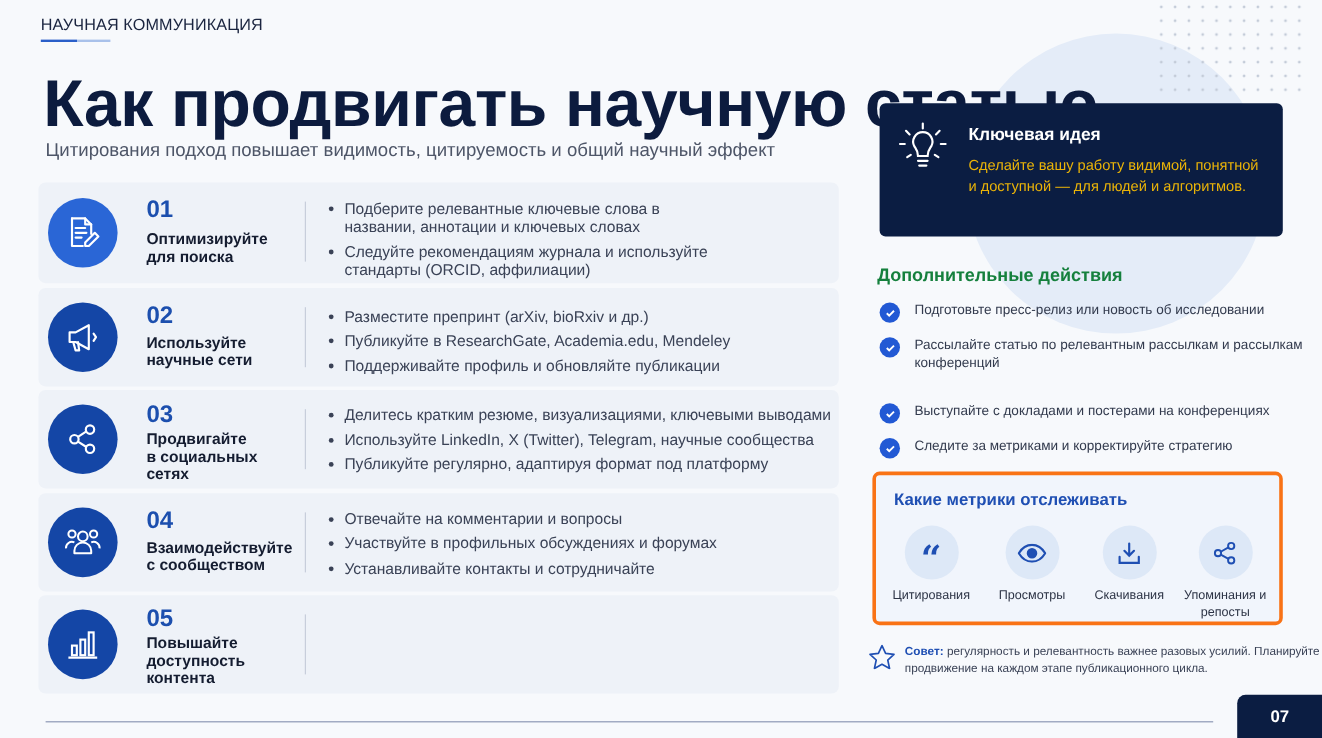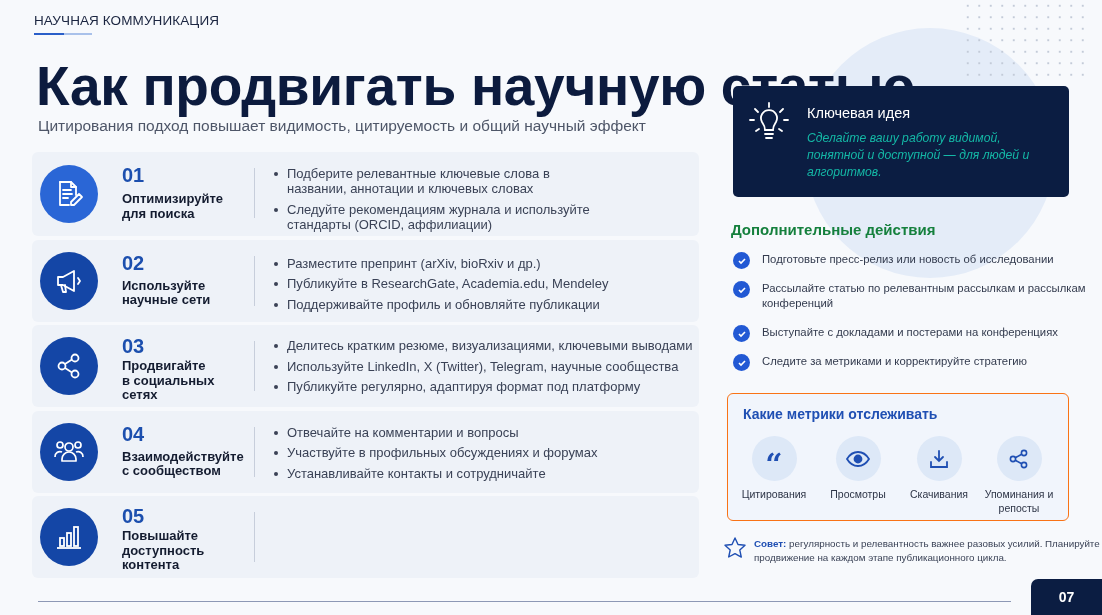--- a/index.html
+++ b/index.html
@@ -62,34 +62,34 @@
   .bullets li { position: relative; padding-left: 15px; line-height: 15px; margin-bottom: 5.5px; }
   .bullets li::before {
     content: ""; position: absolute; left: 2px; top: 6px; width: 4px; height: 4px;
     border-radius: 50%; background: #3a4256;
   }
   .key-card {
     position: absolute; left: 733px; top: 86px; width: 336px; height: 111px;
     background: #0b1d42; border-radius: 5px; color: #fff;
   }
   .key-icon { position: absolute; left: 14px; top: 14px; }
-  .key-title { position: absolute; left: 74px; top: 19px; font-size: 14.5px; font-weight: 400; }
-  .key-text { position: absolute; left: 74px; top: 44px; font-size: 12.2px; line-height: 17px; color: #14b8a6; width: 250px; font-style: italic; }
+  .key-title { position: absolute; left: 74px; top: 19px; font-size: 14.5px; font-weight: 700; }
+  .key-text { position: absolute; left: 74px; top: 44px; font-size: 12.2px; line-height: 17px; color: #eab308; width: 250px; }
   .actions-title {
     position: absolute; left: 731px; top: 221px; font-size: 15px; font-weight: 700; color: #15803d;
   }
   .actions { position: absolute; left: 733px; top: 252px; width: 360px; list-style: none; }
   .actions li { position: relative; padding-left: 29px; font-size: 11.3px; color: #333b4e; line-height: 15px; margin-bottom: 14px; }
   .check {
     position: absolute; left: 0; top: 0; width: 17px; height: 17px; border-radius: 50%;
     background: #2259d4; display: flex; align-items: center; justify-content: center;
   }
   .metrics-card {
     position: absolute; left: 727px; top: 393px; width: 342px; height: 128px;
-    background: #f1f5fc; border: 1px solid #f97316; border-radius: 6px;
+    background: #f1f5fc; border: 3px solid #f97316; border-radius: 6px;
   }
   .metrics-title { position: absolute; left: 15px; top: 12px; font-size: 14px; font-weight: 700; color: #1f4fb3; }
   .metric { position: absolute; top: 42px; width: 80px; text-align: center; }
   .metric-circle {
     width: 45px; height: 45px; border-radius: 50%; background: #dde8f7;
     margin: 0 auto; display: flex; align-items: center; justify-content: center;
   }
   .metric-label { font-size: 10.5px; color: #2d3446; margin-top: 7px; line-height: 13.5px; }
   .tip { position: absolute; left: 724px; top: 535px; }
   .tip-icon { position: absolute; left: 0; top: 2px; }
@@ -236,21 +236,21 @@
   <div class="key-text">Сделайте вашу работу видимой, понятной и доступной — для людей и алгоритмов.</div>
 </div>
 
 <div class="actions-title">Дополнительные действия</div>
 <ul class="actions">
   <li><span class="check">
         <svg width="10" height="10" viewBox="0 0 10 10">
           <path d="M2 5l2 2 4-4" stroke="#fff" stroke-width="1.6" fill="none"></path>
         </svg>
       </span><span>Подготовьте пресс-релиз или новость об исследовании</span></li>
-  <li style="margin-bottom:14px"><span class="check">
+  <li style="margin-bottom:25px"><span class="check">
         <svg width="10" height="10" viewBox="0 0 10 10">
           <path d="M2 5l2 2 4-4" stroke="#fff" stroke-width="1.6" fill="none"></path>
         </svg>
       </span><span>Рассылайте статью по релевантным рассылкам и рассылкам конференций</span></li>
   <li><span class="check">
         <svg width="10" height="10" viewBox="0 0 10 10">
           <path d="M2 5l2 2 4-4" stroke="#fff" stroke-width="1.6" fill="none"></path>
         </svg>
       </span><span>Выступайте с докладами и постерами на конференциях</span></li>
   <li><span class="check">

